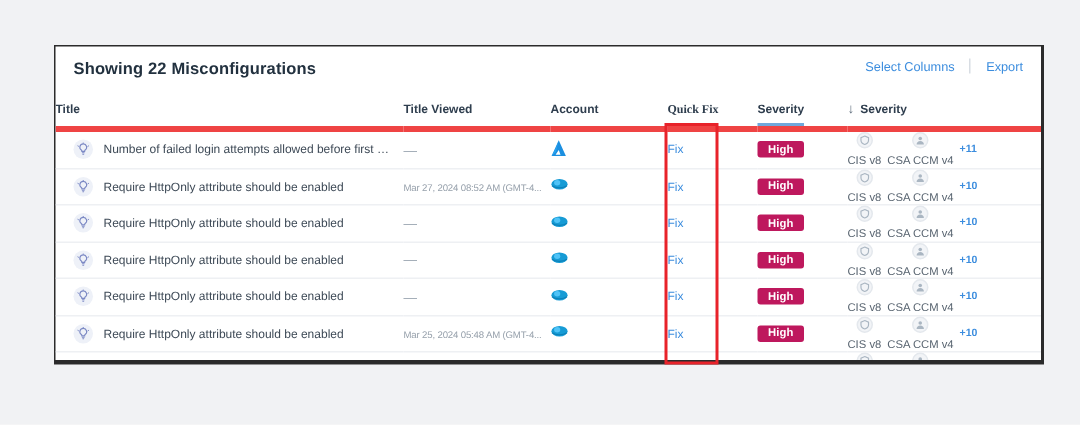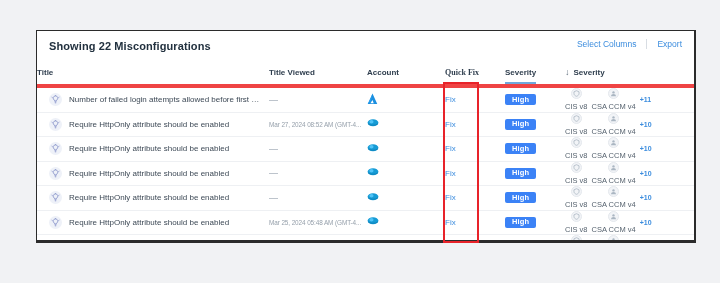--- a/index.html
+++ b/index.html
@@ -192,21 +192,21 @@
   .badge {
     display: inline-block;
     font-size: 7.5px;
     font-weight: bold;
     color: #ffffff;
     padding: 1.5px 7px 2px 7px;
     border-radius: 2px;
     line-height: 1;
     letter-spacing: 0.1px;
   }
-  .badge-high   { background: #3b82f6; }
+  .badge-high   { background: #be185d; }
   .badge-medium { background: #f5a623; }
 
   
   .fw-wrap {
     display: flex;
     align-items: center;
     gap: 4px;
     white-space: nowrap;
   }
   .fw-item {

